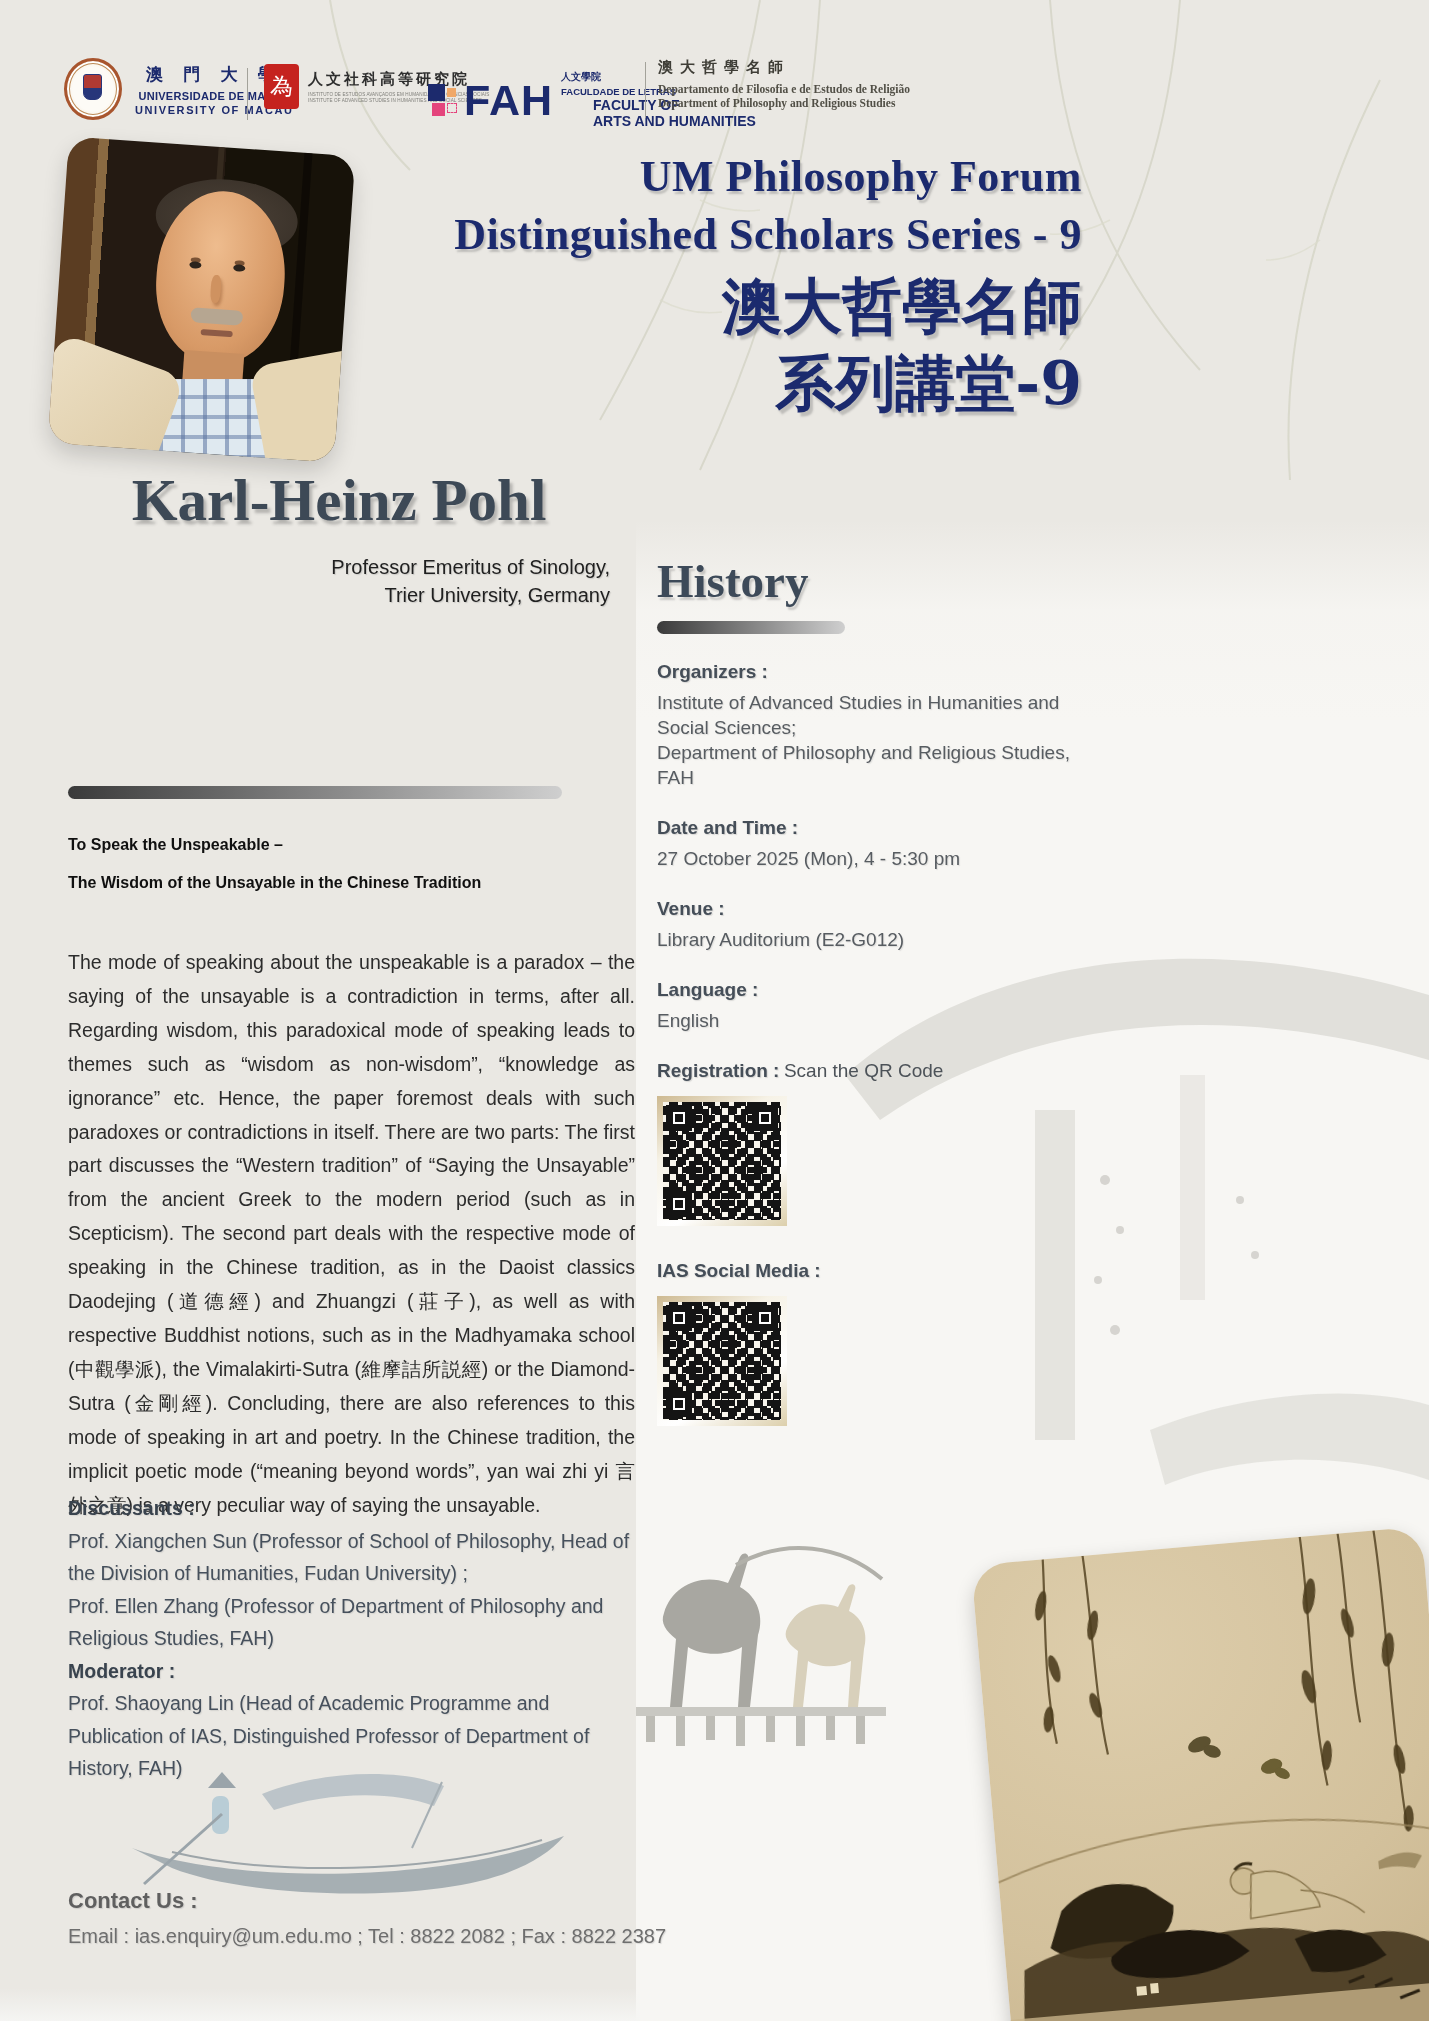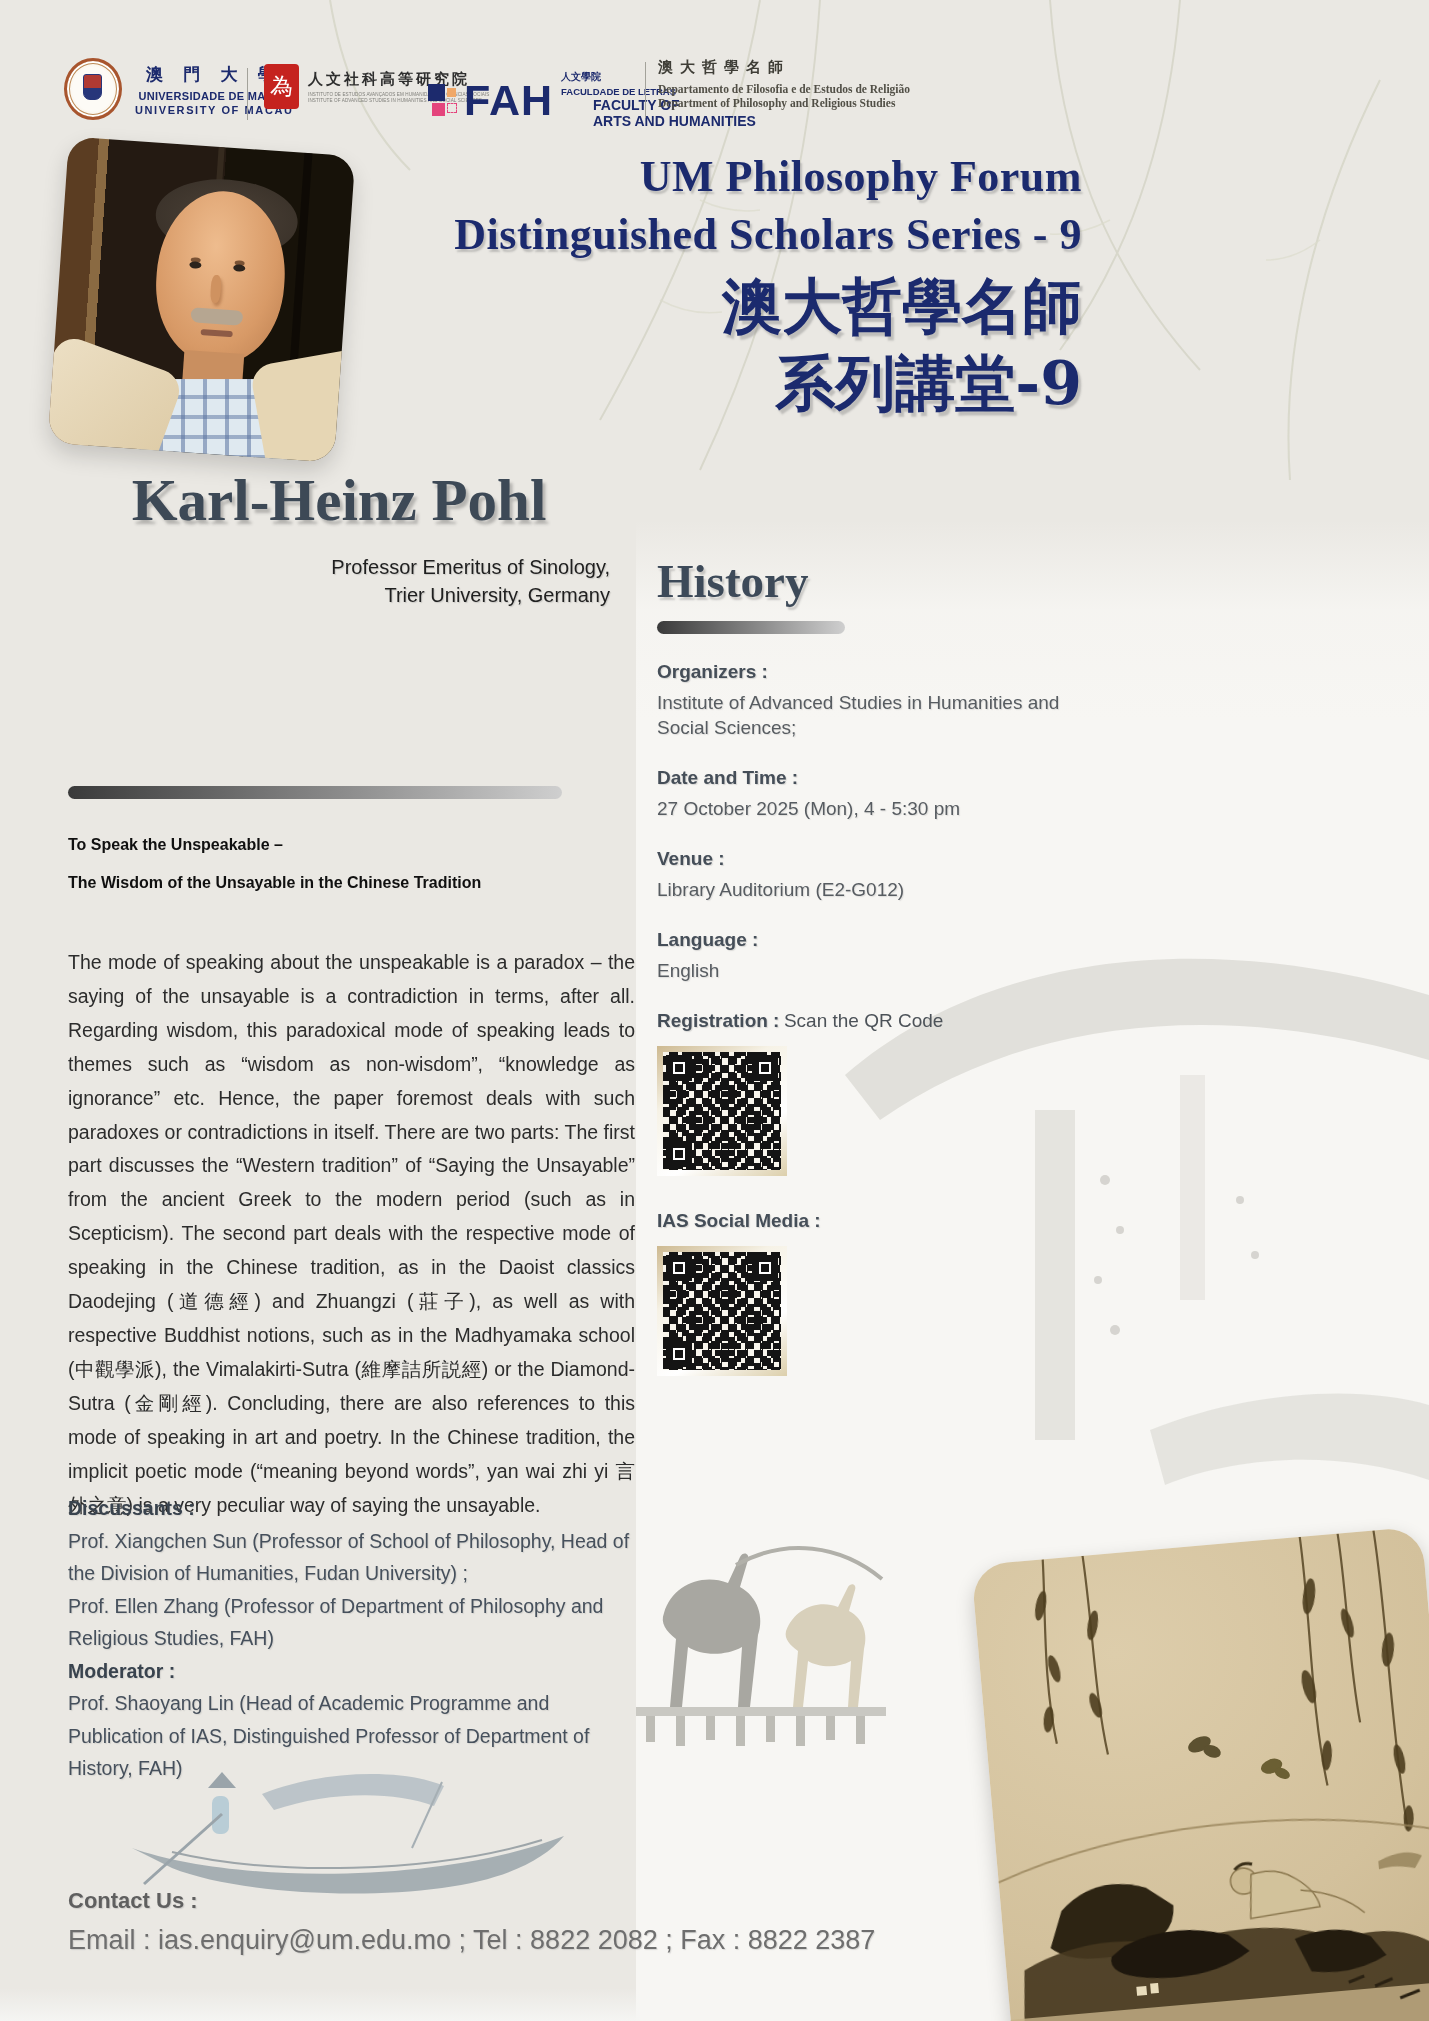--- a/index.html
+++ b/index.html
@@ -96,21 +96,21 @@
   
   .talk-title{left:68px;top:826px;width:600px;font-size:16px;font-weight:bold;color:#101010;line-height:38px;}
   .abstract{left:68px;top:946px;width:567px;font-size:19.5px;line-height:33.9px;text-align:justify;color:#2c2c2c;}
 
   .people{left:68px;top:1492px;width:570px;font-size:19.5px;line-height:32.5px;color:#46505c;
     text-shadow:1px 1px 1px rgba(150,150,150,.25);}
   .plabel{font-weight:bold;color:#39434e;}
 
   .contact{left:68px;top:1888px;}
   .contact-label{font-size:22px;font-weight:bold;color:#5f5f5f;text-shadow:1px 1px 1px rgba(160,160,160,.4);}
-  .contact-line{font-size:27px;color:#6e6e6e;margin-top:11px;text-shadow:1px 1px 1px rgba(160,160,160,.35);}
+  .contact-line{font-size:20px;color:#6e6e6e;margin-top:11px;text-shadow:1px 1px 1px rgba(160,160,160,.35);}
 
   
   .details{left:657px;top:554px;width:432px;}
   .details-heading{font-family:"Liberation Serif",serif;font-weight:bold;font-size:47px;color:#3d4a59;
     text-shadow:2px 3px 2px rgba(90,90,90,.28);}
   .bar2{width:188px;margin-top:13px;}
   .dsec{margin-top:27px;}
   .dlabel{font-size:19px;font-weight:bold;color:#454e58;text-shadow:1px 1px 1px rgba(140,140,140,.3);}
   .dval{font-size:19px;color:#575c61;margin-top:7px;line-height:25px;text-shadow:1px 1px 1px rgba(150,150,150,.25);}
   .dnote{font-size:19px;font-weight:normal;color:#4c5258;}
@@ -298,20 +298,21 @@
     <div class="contact-line">Email : ias.enquiry@um.edu.mo ; Tel : 8822 2082 ; Fax : 8822 2387</div>
   </div>
 
   <div class="abs details">
     <div class="details-heading">History</div>
     <div class="bar bar2"></div>
 
     <div class="dsec">
       <div class="dlabel">Organizers :</div>
       <div class="dval">Institute of Advanced Studies in Humanities and Social Sciences;</div>
+      <div class="dval" style="margin-top:0">Department of Philosophy and Religious Studies, FAH</div>
     </div>
 
     <div class="dsec">
       <div class="dlabel">Date and Time :</div>
       <div class="dval">27 October 2025 (Mon), 4 - 5:30 pm</div>
     </div>
 
     <div class="dsec">
       <div class="dlabel">Venue :</div>
       <div class="dval">Library Auditorium (E2-G012)</div>

